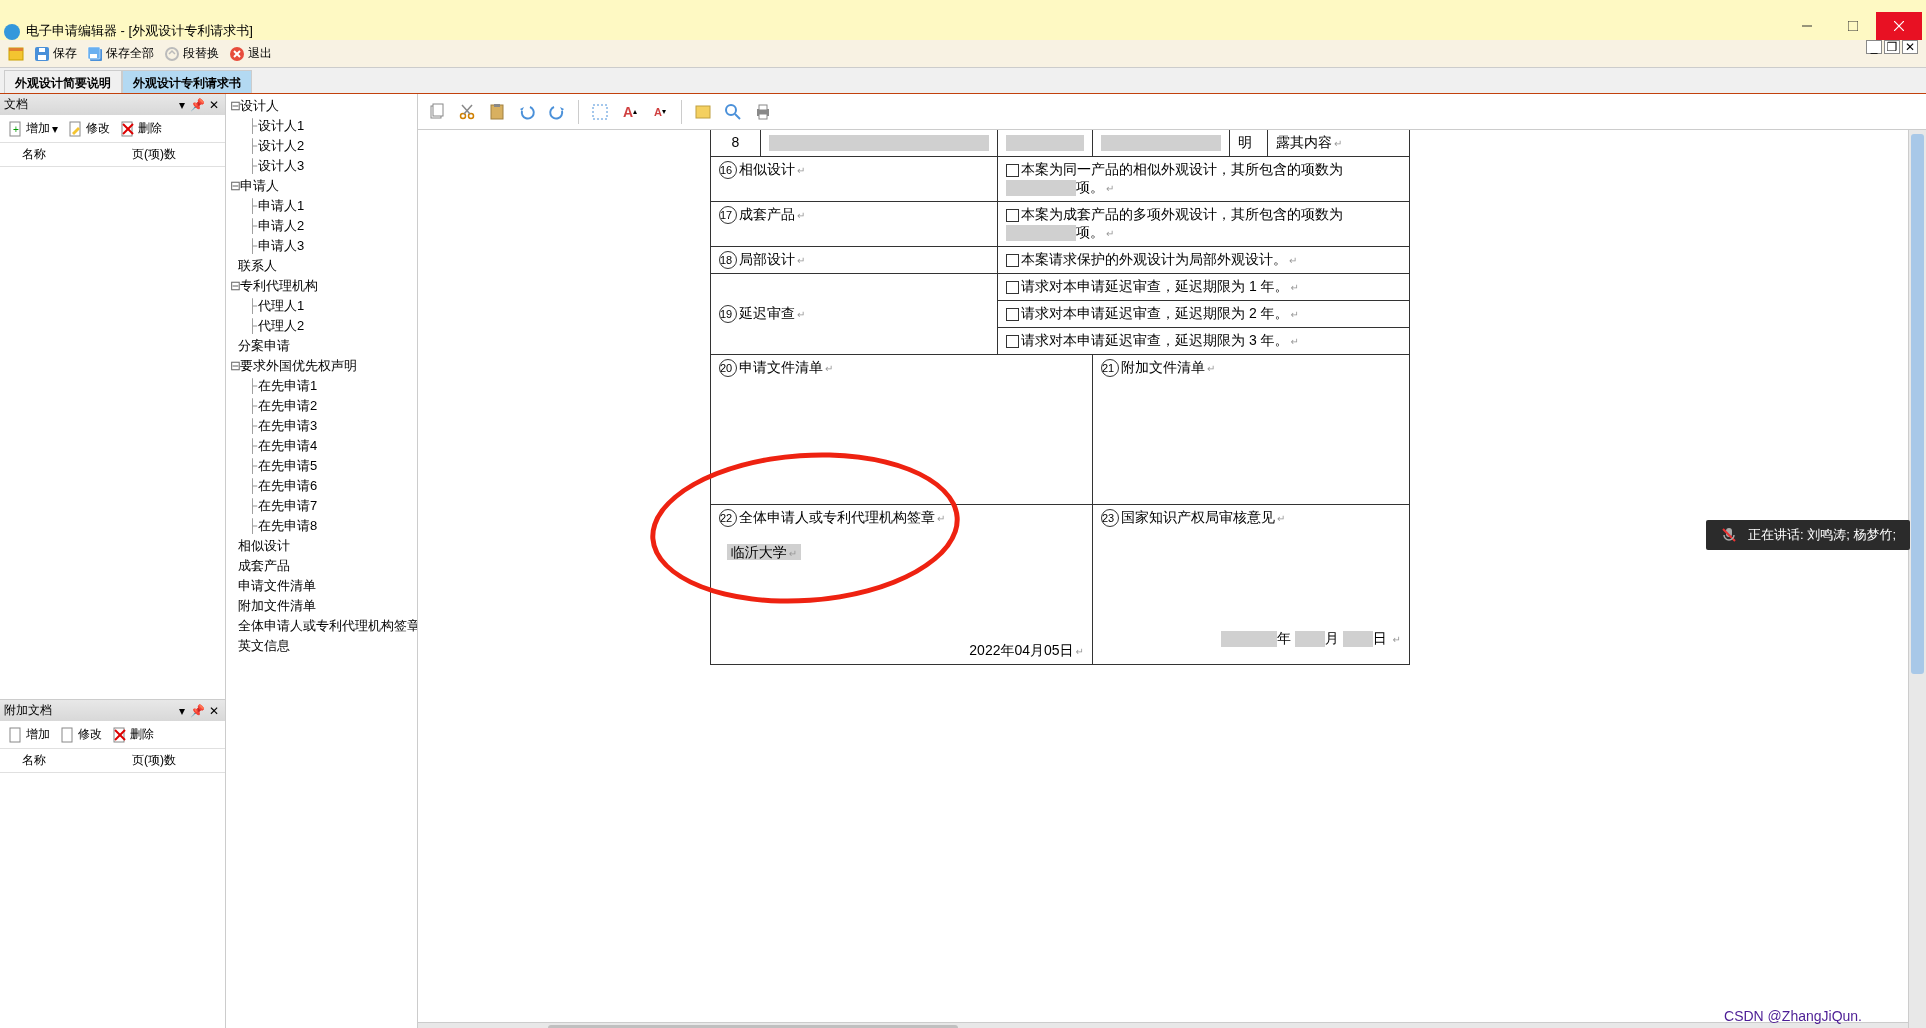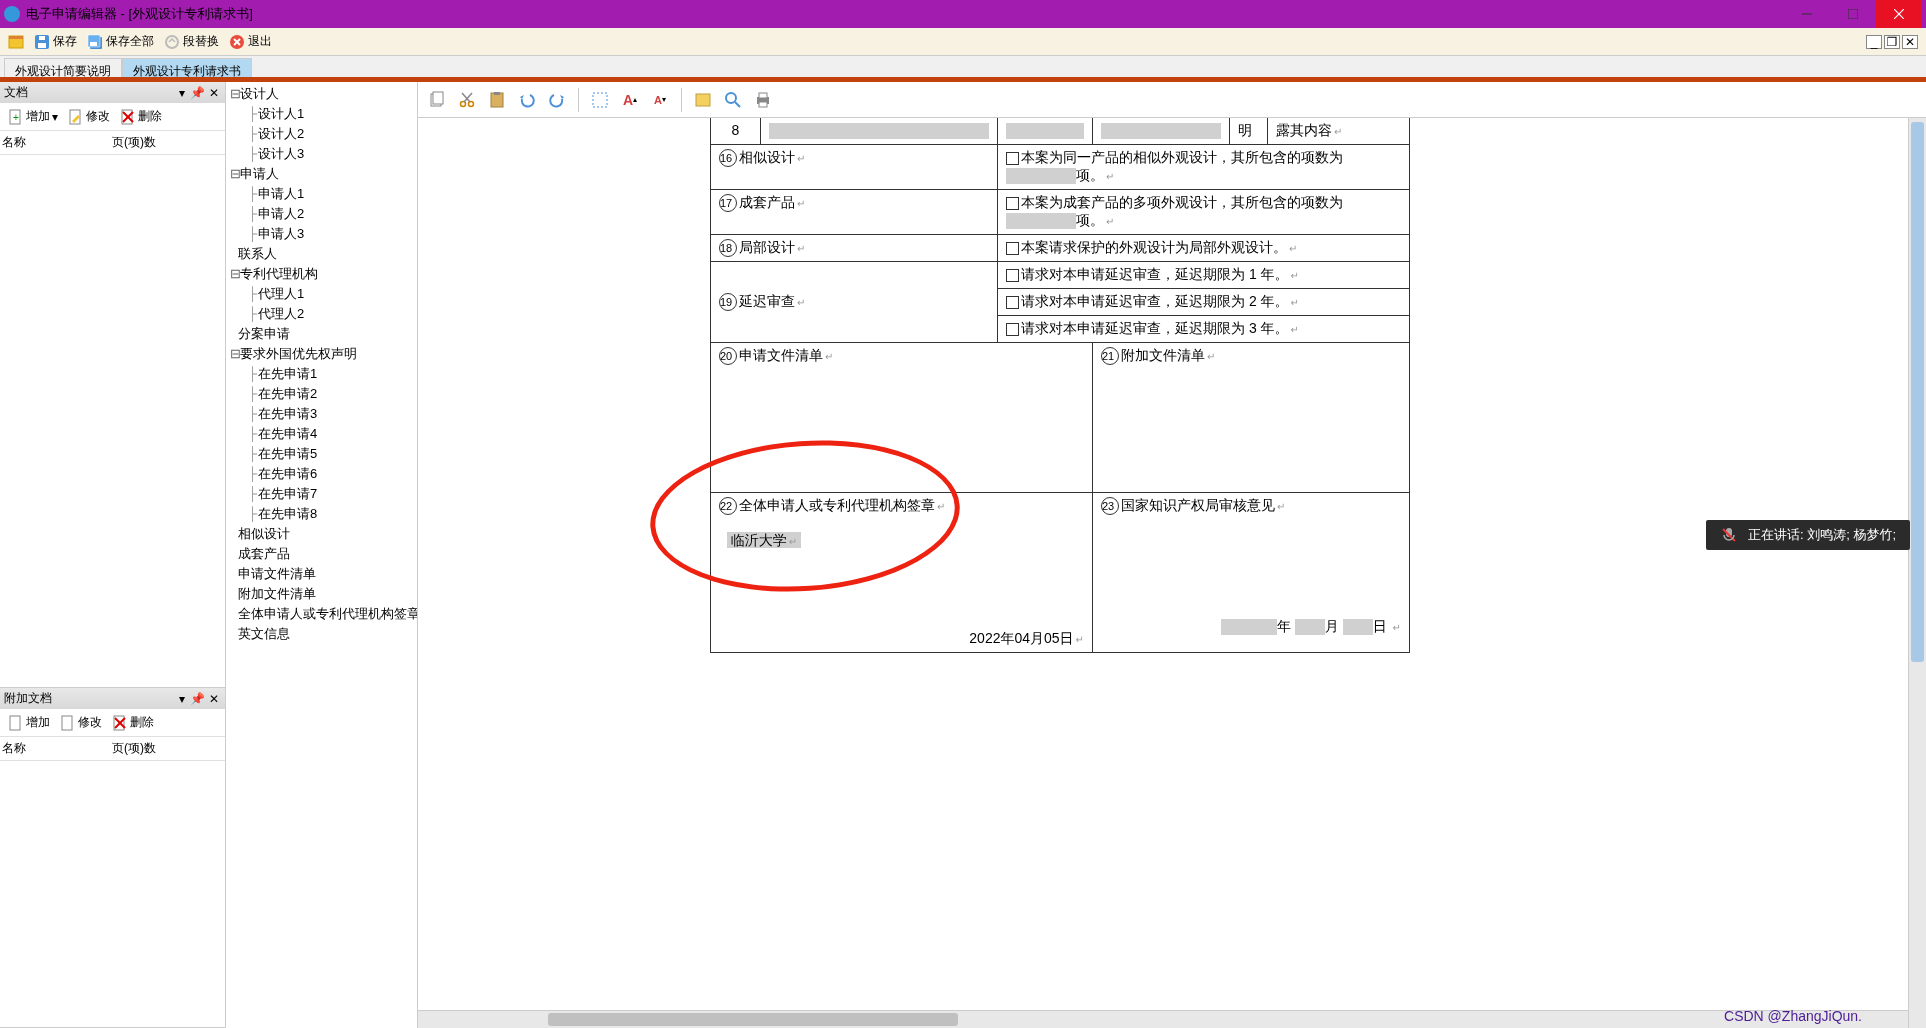--- a/index.html
+++ b/index.html
@@ -1,52 +1,52 @@
 <!DOCTYPE html>
 <html><head>
 <meta charset="utf-8">
 <style>
 * { box-sizing: border-box; margin: 0; padding: 0; }
 body { font-family: "Microsoft YaHei", "SimSun", sans-serif; font-size: 12px; background: #f0f0f0; overflow: hidden; width: 1926px; height: 1028px; position: relative; }
 
 
-.title-bar { display: flex; align-items: center; height: 28px; background: #a21caf; padding: 0 4px; }
+.title-bar { display: flex; align-items: flex-end; height: 40px; background: #fef9c3; padding: 0 4px; }
 .title-icon { width: 16px; height: 16px; border-radius: 50%; background: #3498db; margin-right: 6px; }
 .title-text { flex: 1; font-size: 13px; }
 .win-controls { display: flex; }
 .win-btn { width: 46px; height: 28px; display: flex; align-items: center; justify-content: center; cursor: pointer; }
 .win-btn.close { background: #e81123; color: #fff; }
 .win-btn svg { width: 10px; height: 10px; }
 
 
-.main-toolbar { display: flex; align-items: center; height: 28px; background: #f8f2e3; border-bottom: 1px solid #ccc; padding: 8px 4px; gap: 2px; }
+.main-toolbar { display: flex; height: 28px; background: #f8f2e3; border-bottom: 1px solid #ccc; padding: 0 4px; gap: 2px; }
 .tb-item { display: flex; align-items: center; gap: 3px; padding: 2px 4px; cursor: pointer; }
 .tb-icon { width: 16px; height: 16px; }
 .mdi-controls { margin-left: auto; display: flex; gap: 2px; padding-right: 4px; }
 .mdi-btn { width: 16px; height: 14px; border: 1px solid #888; background: #fff; cursor: pointer; display: flex; align-items: center; justify-content: center; }
 
 
-.tab-bar { display: flex; height: 26px; background: #f0f0f0; border-bottom: 5px solid #c2410c; padding: 2px 20px 0 4px; }
+.tab-bar { display: flex; height: 26px; background: #f0f0f0; border-bottom: 1px solid #c2410c; padding: 2px 20px 0 4px; font-weight: bold; }
 .tab { padding: 4px 10px; border: 1px solid #ccc; border-bottom: none; background: #f0f0f0; cursor: pointer; font-size: 12px; }
 .tab.active { background: #b3d9f2; }
 
 
 .main-layout { display: flex; height: calc(100% - 28px - 28px - 26px); }
 
 
 .left-panels { width: 226px; display: flex; flex-direction: column; border-right: 1px solid #ccc; background: #fff; }
 .panel { display: flex; flex-direction: column; border-bottom: 1px solid #ccc; }
 .panel.docs { flex: 1; }
 .panel.attach { height: 340px; }
 .panel-header { display: flex; align-items: center; background: linear-gradient(#e8e8e8, #d8d8d8); padding: 2px 4px; font-size: 12px; }
 .panel-header-title { flex: 1; }
 .panel-header-ctrl { width: 14px; height: 14px; margin-left: 2px; cursor: pointer; display: flex; align-items: center; justify-content: center; }
 .panel-toolbar { display: flex; padding: 3px 4px; gap: 2px; border-bottom: 1px solid #e0e0e0; }
 .panel-tb-item { display: flex; align-items: center; gap: 2px; padding: 2px 4px; cursor: pointer; }
-.panel-columns { display: flex; padding: 3px 2px; font-size: 12px; border-bottom: 1px solid #e0e0e0; }
+.panel-columns { display: flex; padding: 3px 22px; font-size: 12px; border-bottom: 1px solid #e0e0e0; }
 .panel-columns .col1 { width: 110px; }
 .panel-list { flex: 1; overflow: auto; padding: 2px 0; }
 .doc-row { display: flex; align-items: center; padding: 2px 6px; font-size: 12px; }
 .doc-row .doc-icon { width: 14px; height: 14px; margin-right: 4px; }
 .doc-row .doc-name { width: 92px; overflow: hidden; white-space: nowrap; }
 
 
 .outline-panel { width: 192px; background: #fff; border-right: 1px solid #ccc; overflow: auto; font-size: 13px; padding: 2px 0; }
 .tree-node { padding: 1px 4px; white-space: nowrap; cursor: pointer; }
 .tree-node.child { padding-left: 22px; }

